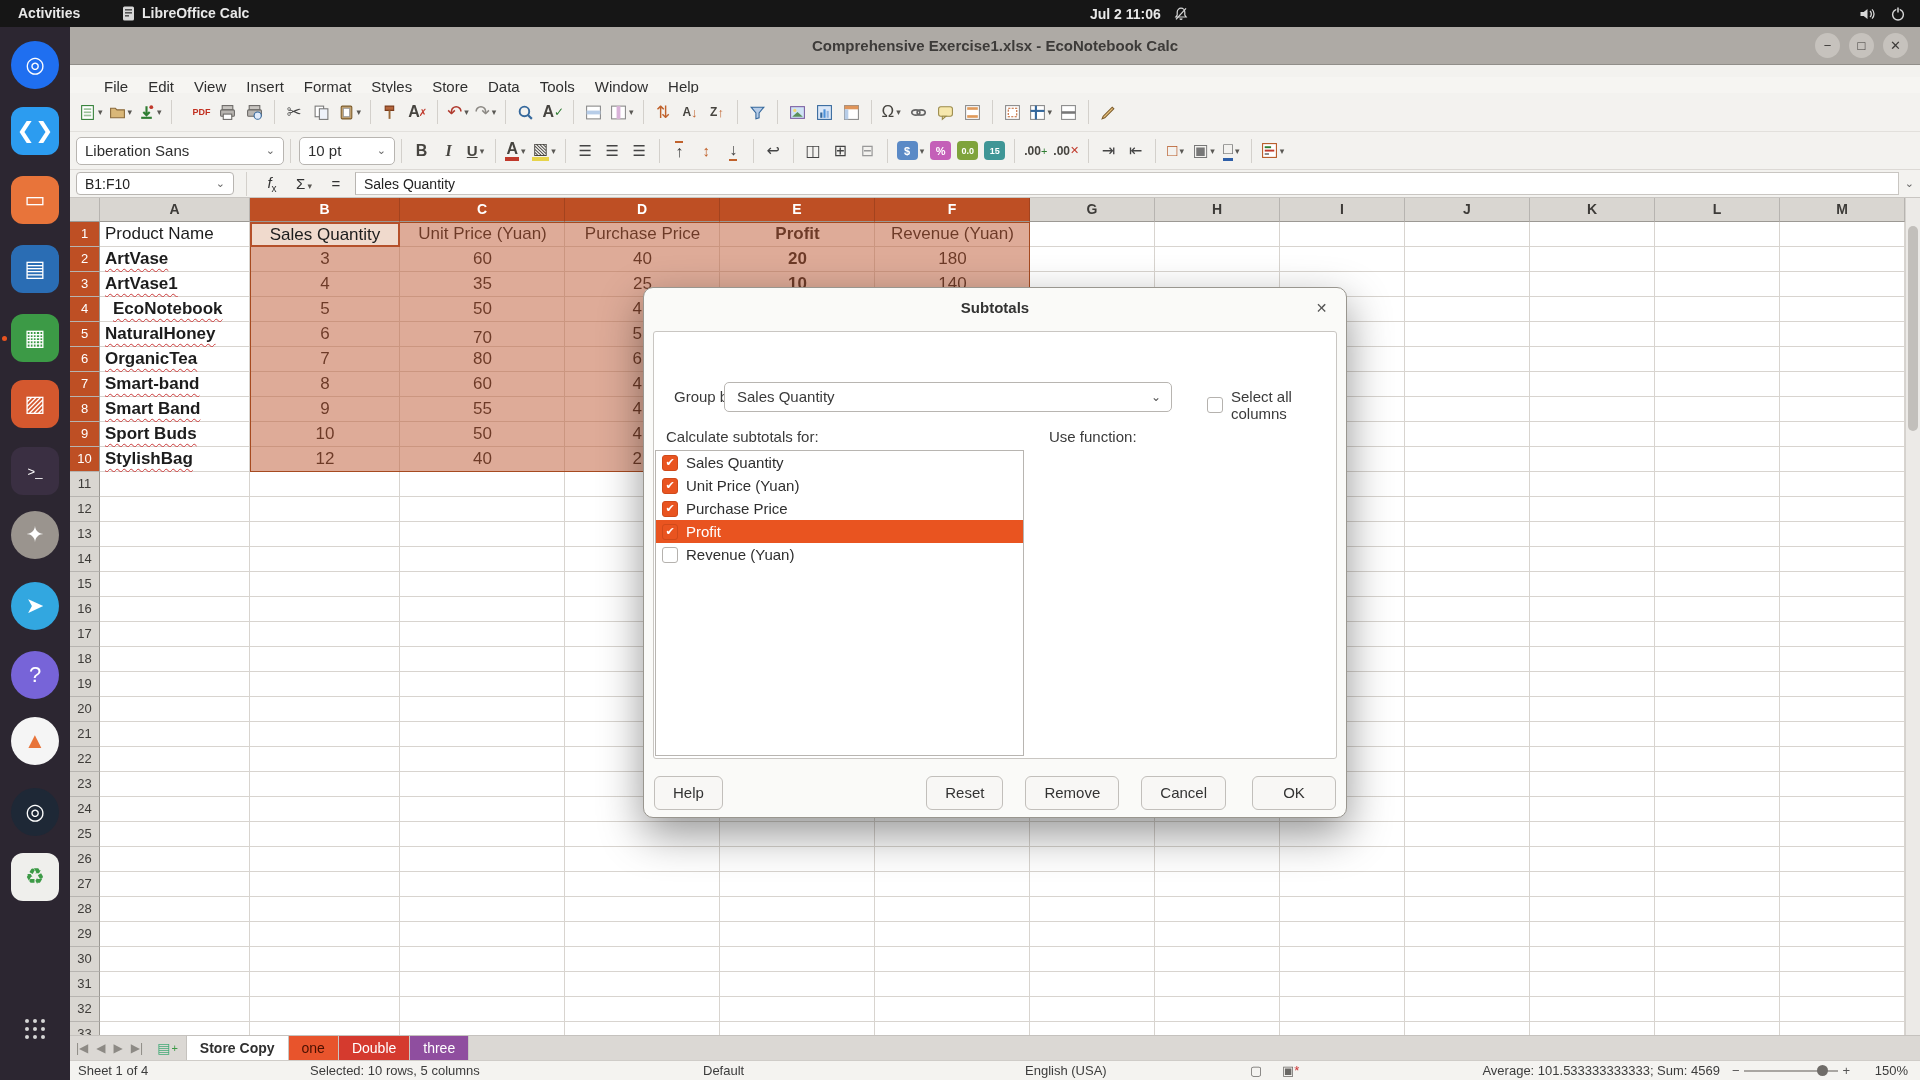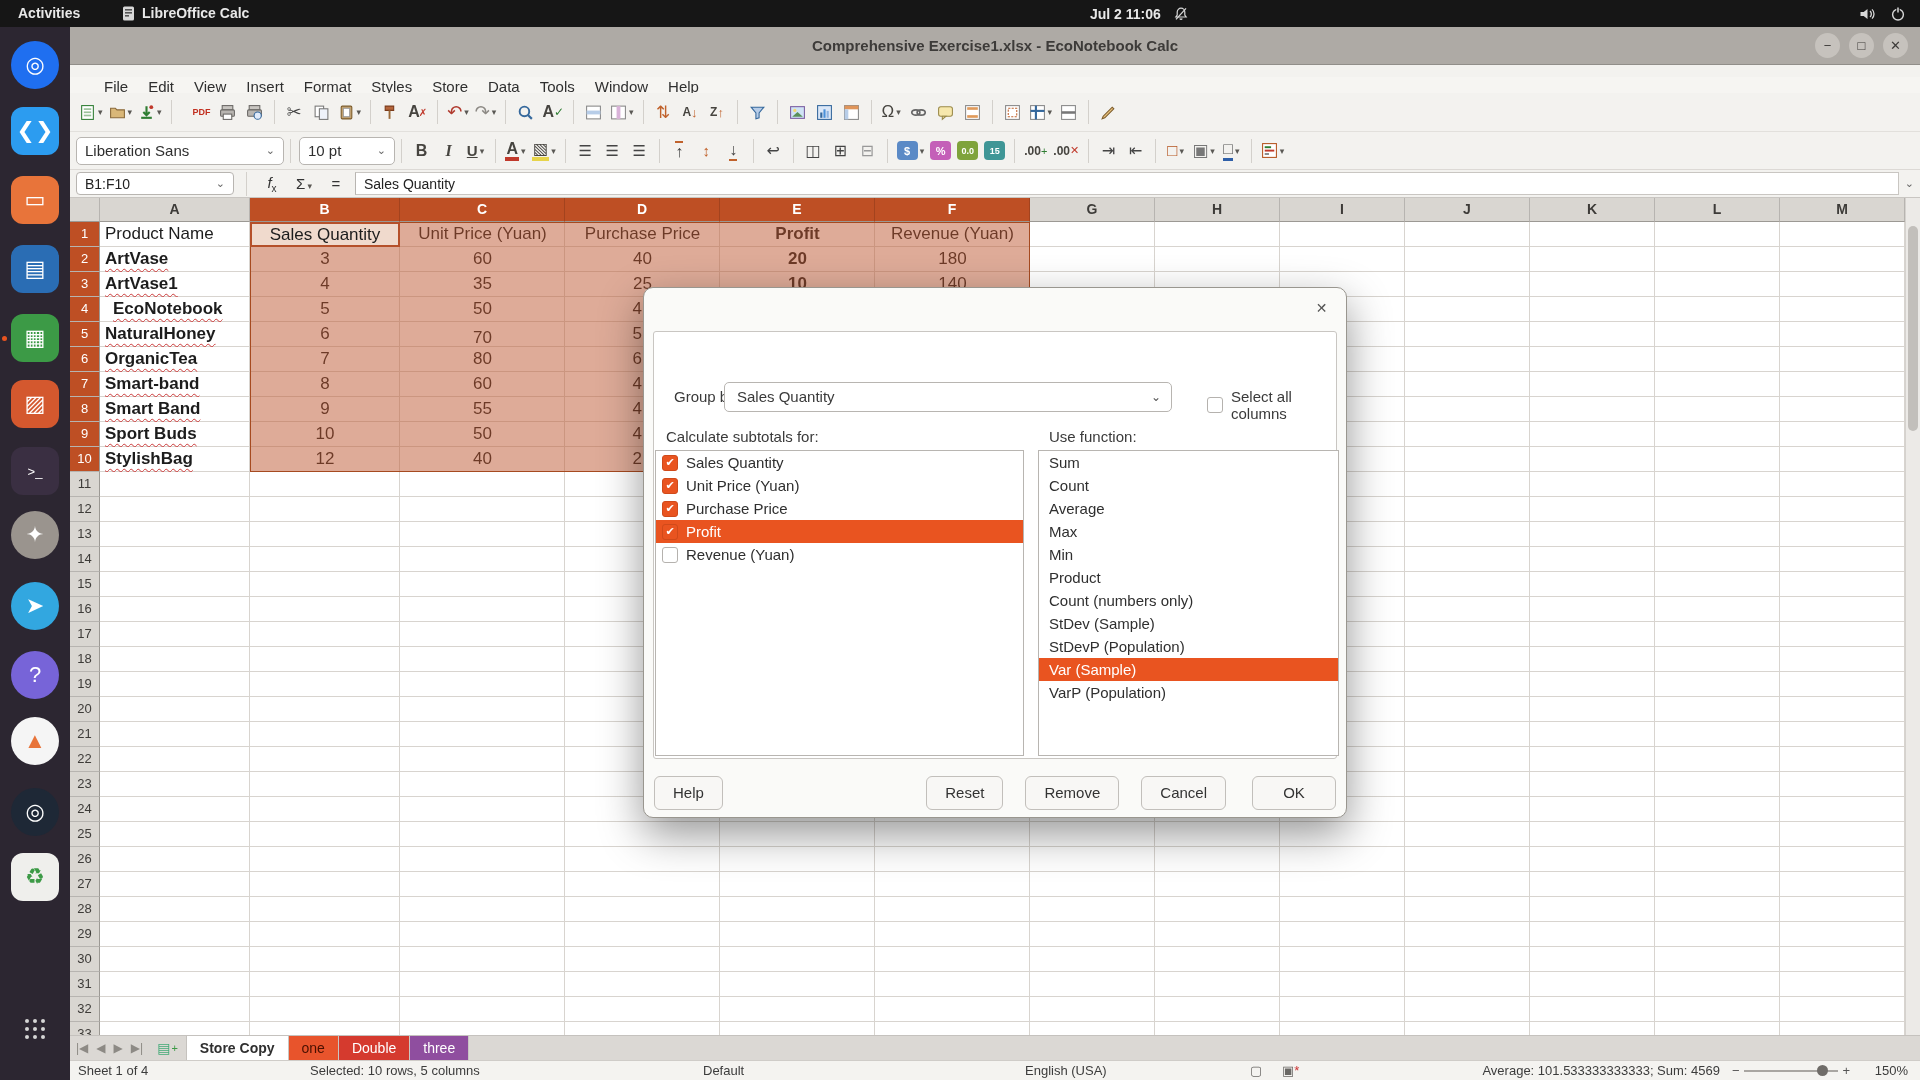--- a/index.html
+++ b/index.html
@@ -683,20 +683,21 @@
         <span class="zs-minus">−</span>
         <span class="zs-track"></span>
         <span class="zs-thumb"></span>
         <span class="zs-plus">+</span>
       </span>
       <span class="st" style="right:12px;width:52px;text-align:right">150%</span>
     </div>
   </div>
 
   <div class="dialog">
+    <div class="dlg-title">Subtotals</div>
     <div class="dlg-close">✕</div>
     <div class="dlg-panel">
       <div class="grp-row">
         <span class="grp-label" style="left:10px">Group by:</span>
         <div class="grp-combo">
           <span>Sales Quantity</span>
           <span class="chev">⌄</span>
         </div>
         <span class="selall">
           <span class="cbx" id="selall-box"></span>
@@ -720,33 +721,20 @@
           </div>
           <div class="li-row sel">
             <span class="cbx on">✔</span>
             <span>Profit</span>
           </div>
           <div class="li-row">
             <span class="cbx"></span>
             <span>Revenue (Yuan)</span>
           </div>
         </div>
-      <div class="dlg-list" style="left:384px;width:301px" id="fns-list">
-          <div class="fn-row">Sum</div>
-          <div class="fn-row">Count</div>
-          <div class="fn-row">Average</div>
-          <div class="fn-row">Max</div>
-          <div class="fn-row">Min</div>
-          <div class="fn-row">Product</div>
-          <div class="fn-row">Count (numbers only)</div>
-          <div class="fn-row">StDev (Sample)</div>
-          <div class="fn-row">StDevP (Population)</div>
-          <div class="fn-row sel">Var (Sample)</div>
-          <div class="fn-row">VarP (Population)</div>
-        </div>
     </div>
     <div class="dlg-buttons">
       <div class="dbtn">Help</div>
       <div class="spacer"></div>
       <div class="dbtn">Reset</div>
       <div class="dbtn" style="margin-left:22px">Remove</div>
       <div class="dbtn" style="margin-left:22px">Cancel</div>
       <div class="dbtn" style="margin-left:26px;min-width:84px;text-align:center">OK</div>
     </div>
   </div>

